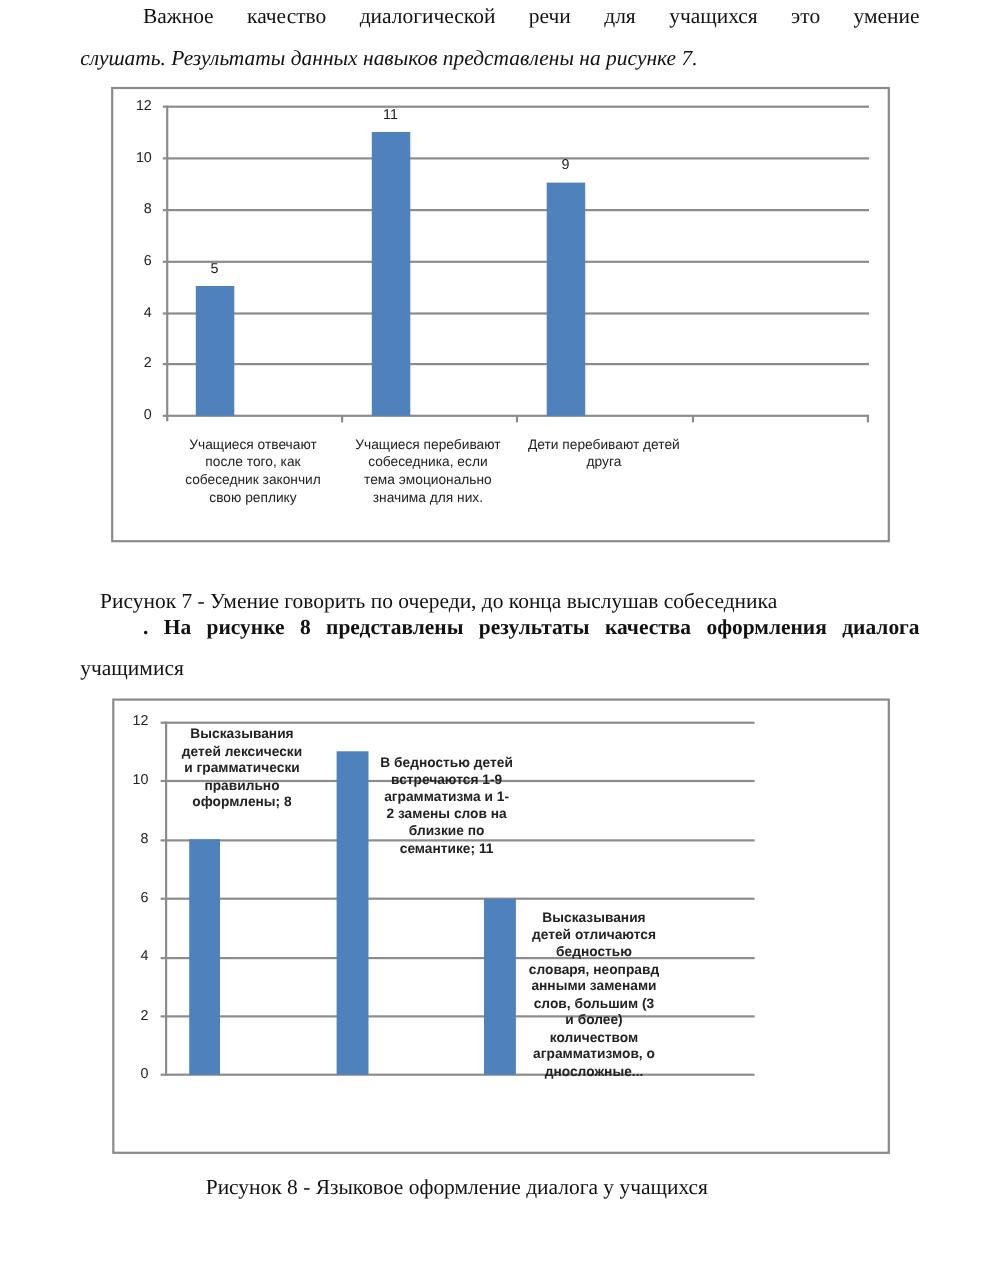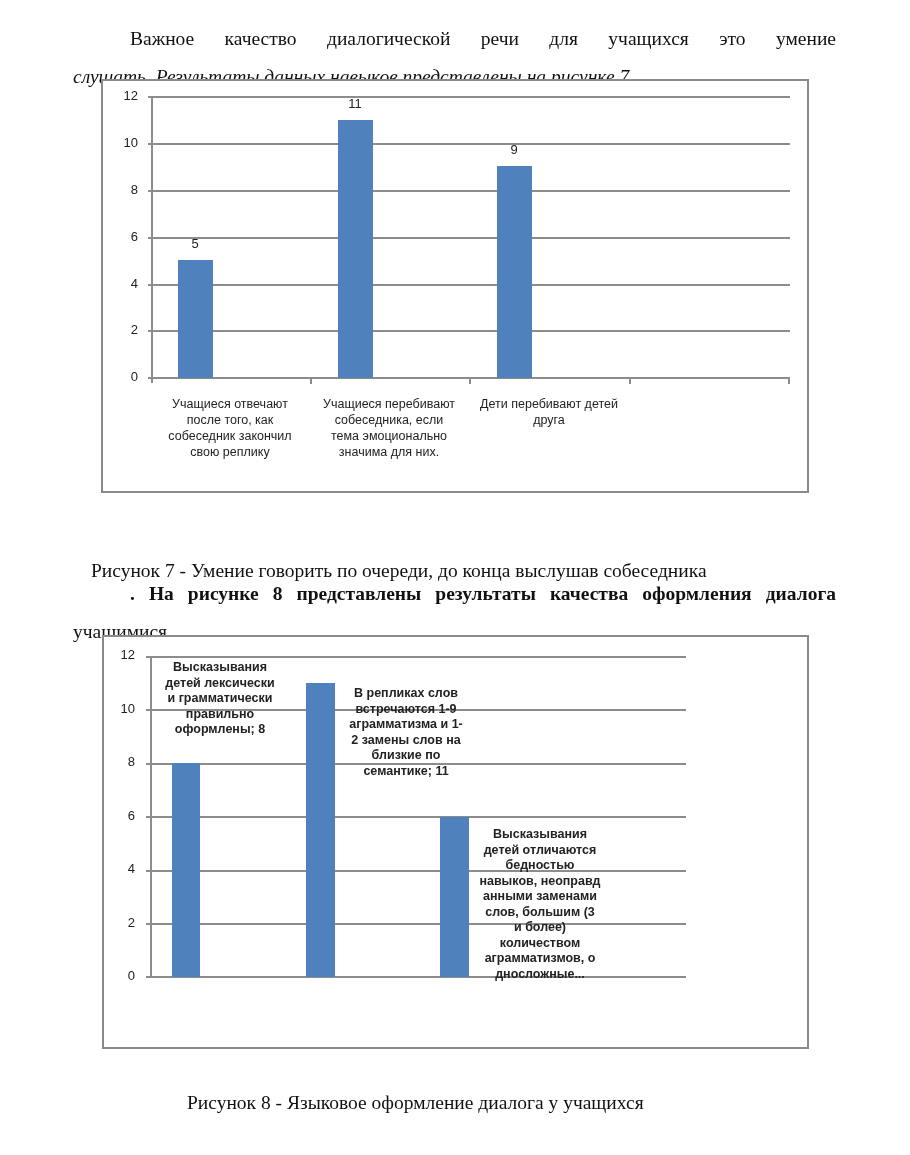--- a/index.html
+++ b/index.html
@@ -1,19 +1,19 @@
 <!DOCTYPE html>
 <html><head>
 <meta charset="utf-8">
 <style>
   html, body { margin:0; padding:0; background:#ffffff; }
   body { width:910px; height:1155px; position:relative; overflow:hidden; }
   .serif { font-family: "Liberation Serif", "DejaVu Serif", serif; color:#111; }
   .sans { font-family: "Liberation Sans", "DejaVu Sans", sans-serif; color:#222; }
-  .para { position:absolute; font-size:19.5px; line-height:22px; white-space:nowrap;margin-top:23px; }
+  .para { position:absolute; font-size:19.5px; line-height:22px; white-space:nowrap; }
   .frame { position:absolute; border:2px solid #8a8a8a; box-sizing:border-box; background:#fff; }
   .grid { position:absolute; height:2px; background:#8c8c8c; }
   .ytick { position:absolute; font-size:13px; width:20px; text-align:right; }
   .bar { position:absolute; background:#4f81bd; }
   .vlabel { position:absolute; font-size:13px; text-align:center; width:40px; }
   .cat { position:absolute; font-size:12.5px; line-height:16px; text-align:center; }
   .dl { position:absolute; font-size:12.5px; line-height:15.5px; text-align:center;font-weight:bold; }
   .tick { position:absolute; width:2px; height:6px; background:#8c8c8c; }
   .axisv { position:absolute; width:2px; background:#8c8c8c; }
 </style>
@@ -103,32 +103,32 @@
   <div class="bar" style="left:440px; top:817px; width:29px; height:160px;"></div>
 
   <div class="dl" style="left:152px; top:660px; width:136px;">
     <div>Высказывания</div>
     <div>детей лексически</div>
     <div>и грамматически</div>
     <div>правильно</div>
     <div>оформлены; 8</div>
   </div>
   <div class="dl" style="left:338px; top:686px; width:136px;">
-    <div>В репликах слов</div>
+    <div>В бедностью детей</div>
     <div>встречаются 1-9</div>
     <div>аграмматизма и 1-</div>
     <div>2 замены слов на</div>
     <div>близкие по</div>
     <div>семантике; 11</div>
   </div>
   <div class="dl" style="left:472px; top:827px; width:136px;">
     <div>Высказывания</div>
     <div>детей отличаются</div>
     <div>бедностью</div>
-    <div>навыков, неоправд</div>
+    <div>словаря, неоправд</div>
     <div>анными заменами</div>
     <div>слов, большим (3</div>
     <div>и более)</div>
     <div>количеством</div>
     <div>аграмматизмов, о</div>
     <div>дносложные...</div>
   </div>
 </div>
 
 <div class="para serif" style="left:187px; top:1069px;text-align:center;">Рисунок 8 - Языковое оформление диалога у учащихся</div>

